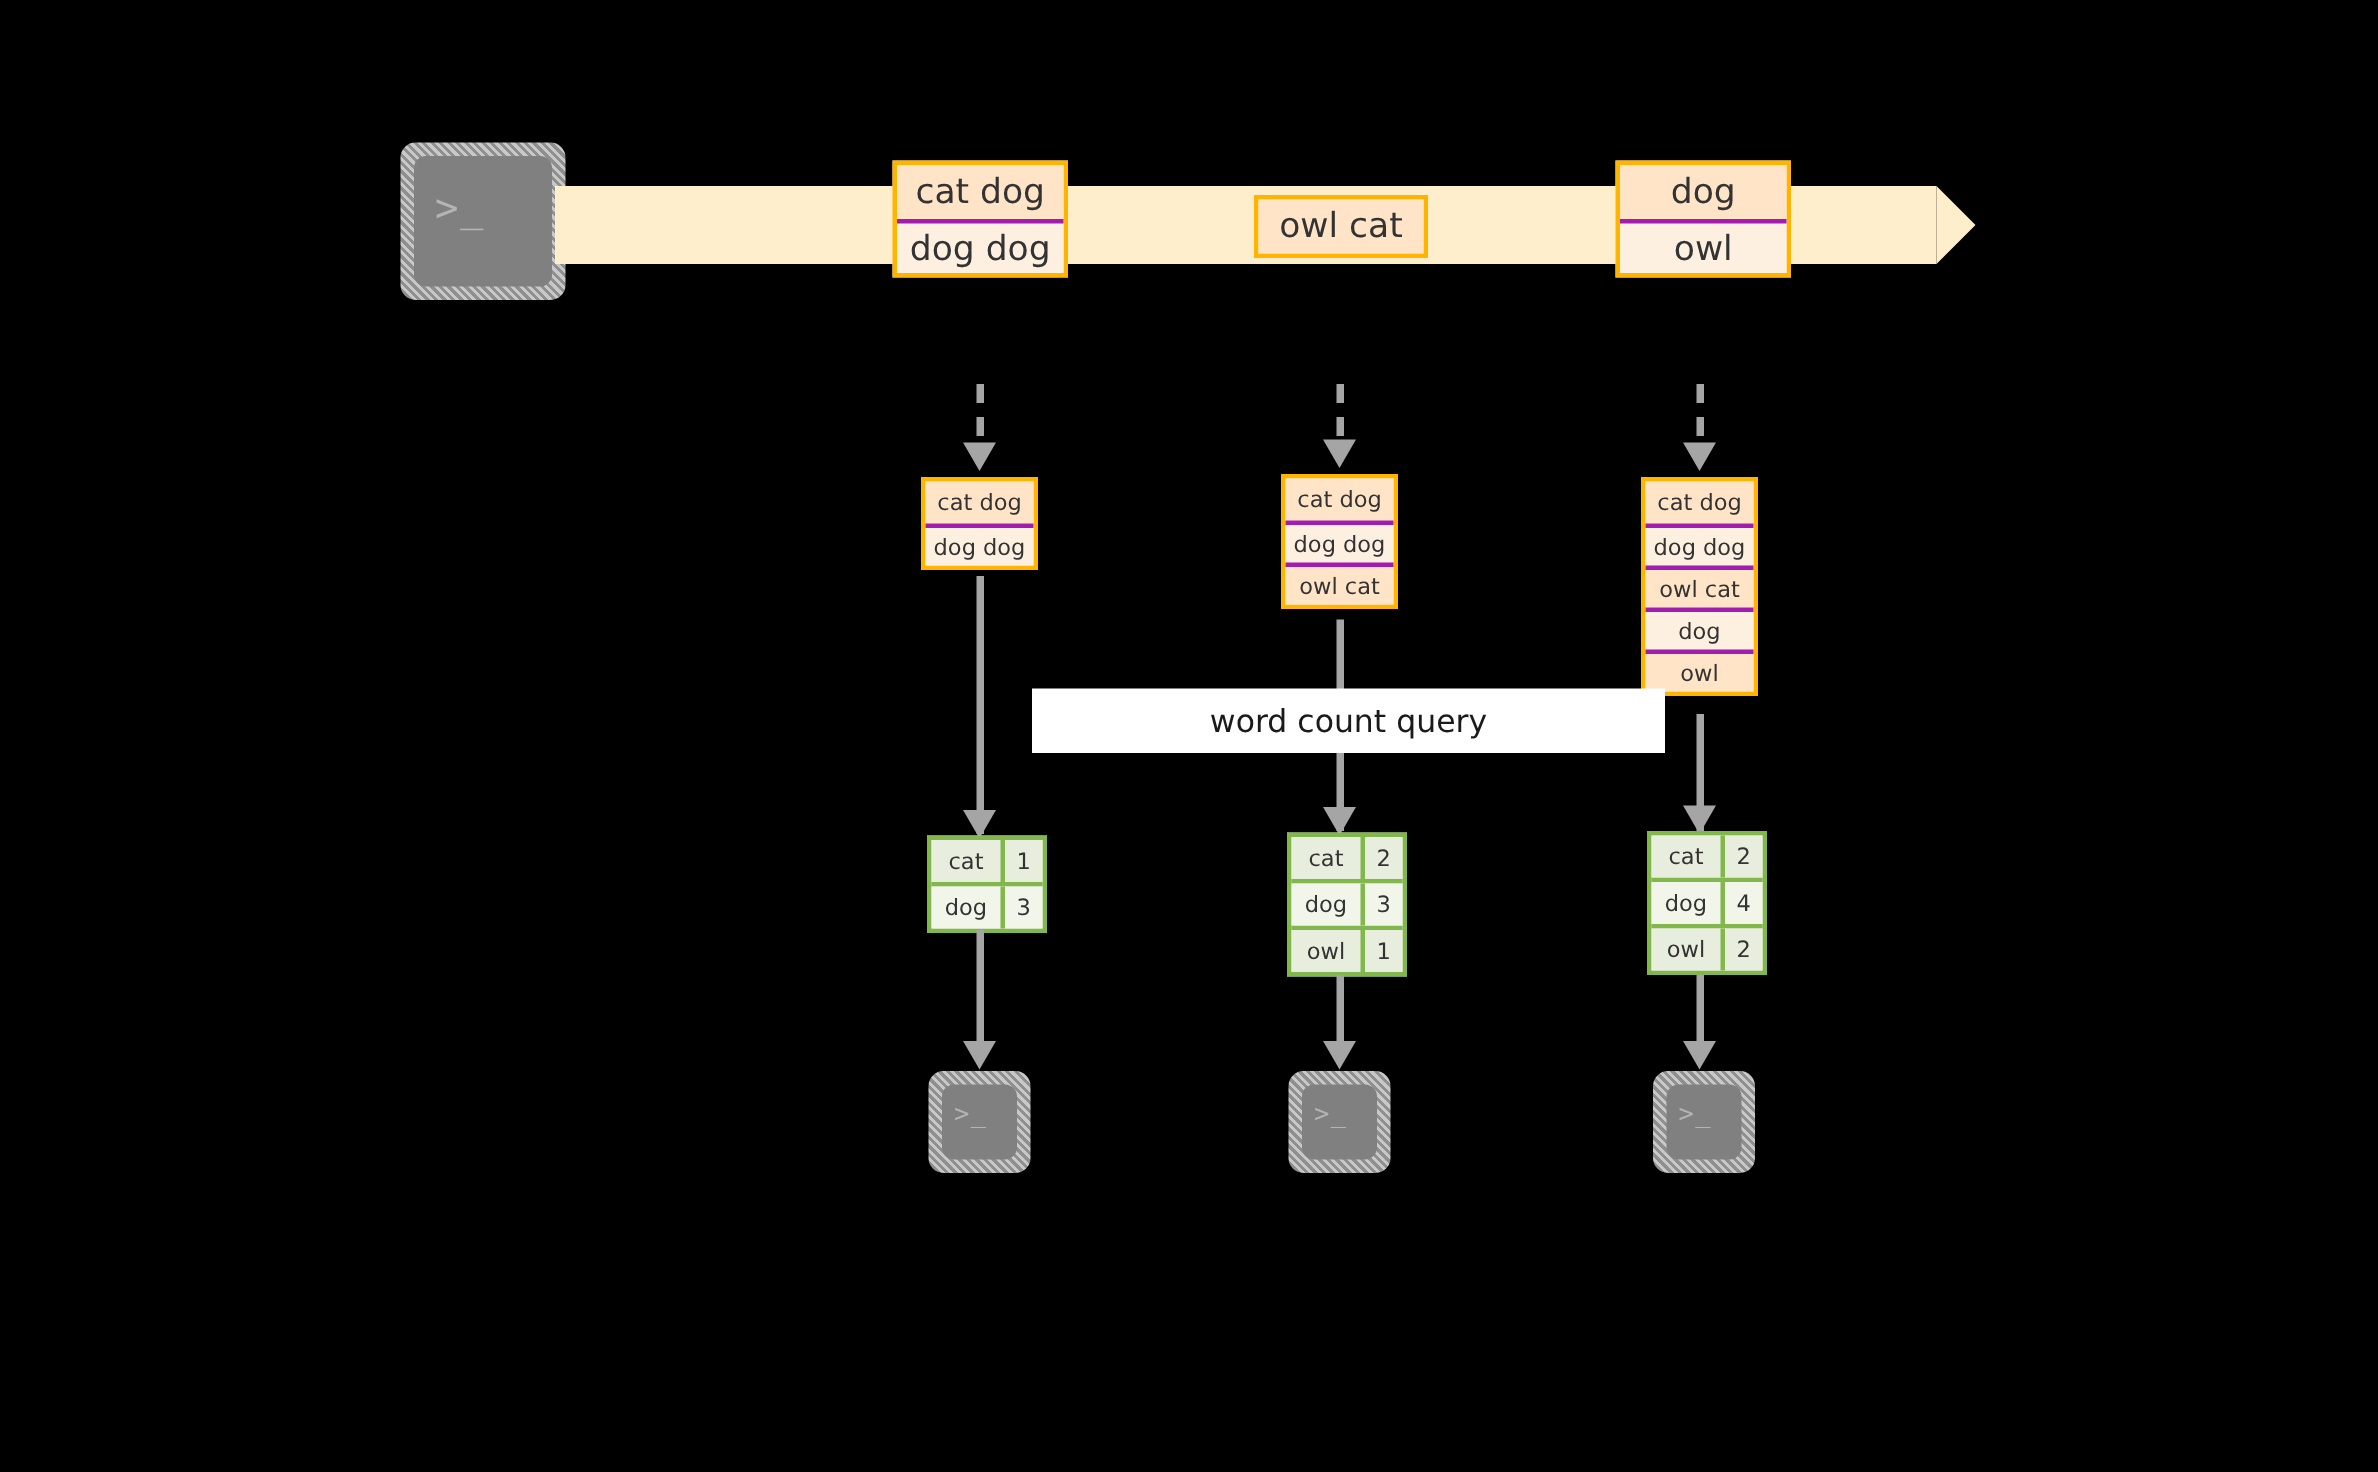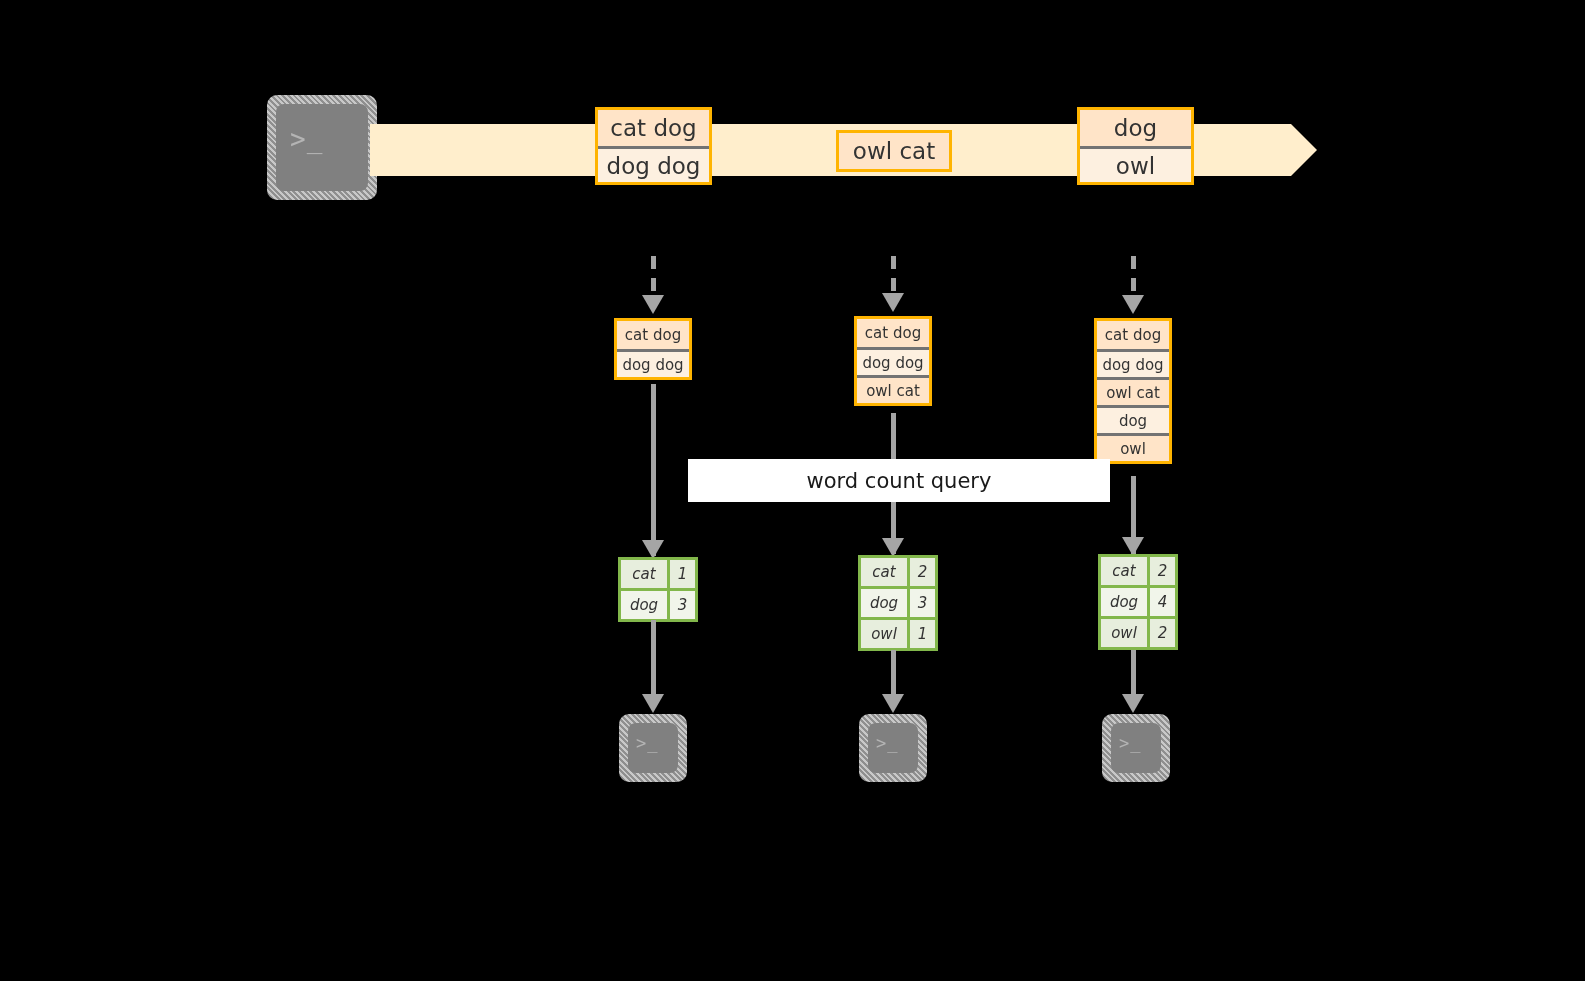--- a/index.html
+++ b/index.html
@@ -68,35 +68,34 @@
   .orow {
     box-sizing: border-box;
     display: flex;
     align-items: center;
     justify-content: center;
     color: #333333;
     white-space: nowrap;
     background: #fdf0e0;
   }
   .orow.alt { background: #ffe4c8; }
-  .orow + .orow { border-top: 3px solid #737373; }
+  .orow + .orow { border-top: 3px solid #a21caf; }
 
   
   .obox.big .orow { height: 36px; font-size: 23px; }
   
   .obox.mini { width: 78px; }
   .obox.mini .orow { height: 28px; font-size: 15px; }
 
   
   .gbox {
     position: absolute;
     box-sizing: border-box;
     border: 3px solid #82b74b;
     background: #eef3e4;
-    font-style: italic;
   }
   .grow {
     display: flex;
     height: 28px;
   }
   .grow + .grow { border-top: 3px solid #82b74b; }
   .gcell {
     box-sizing: border-box;
     display: flex;
     align-items: center;

